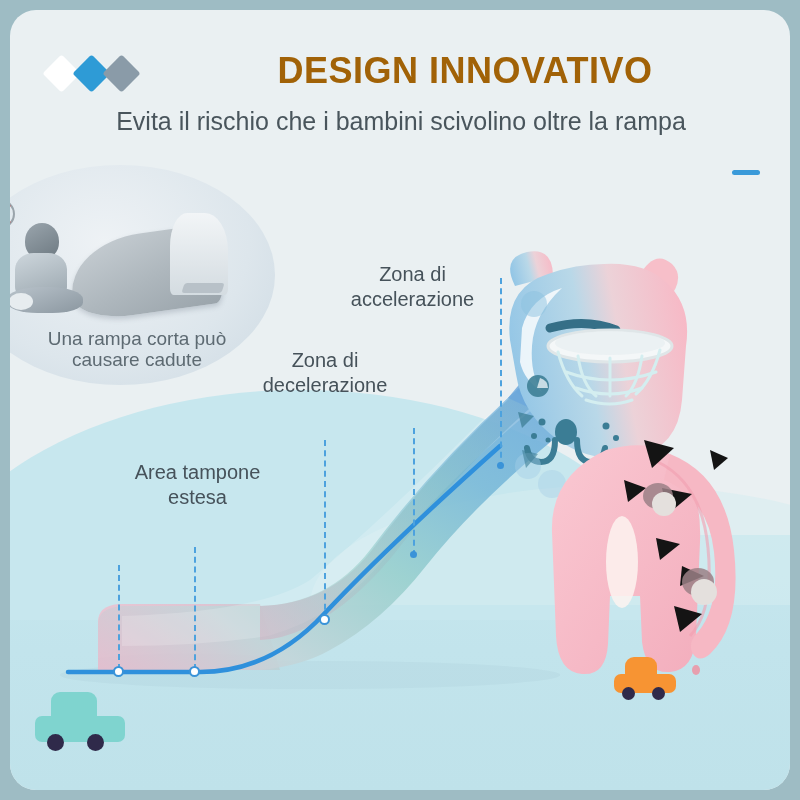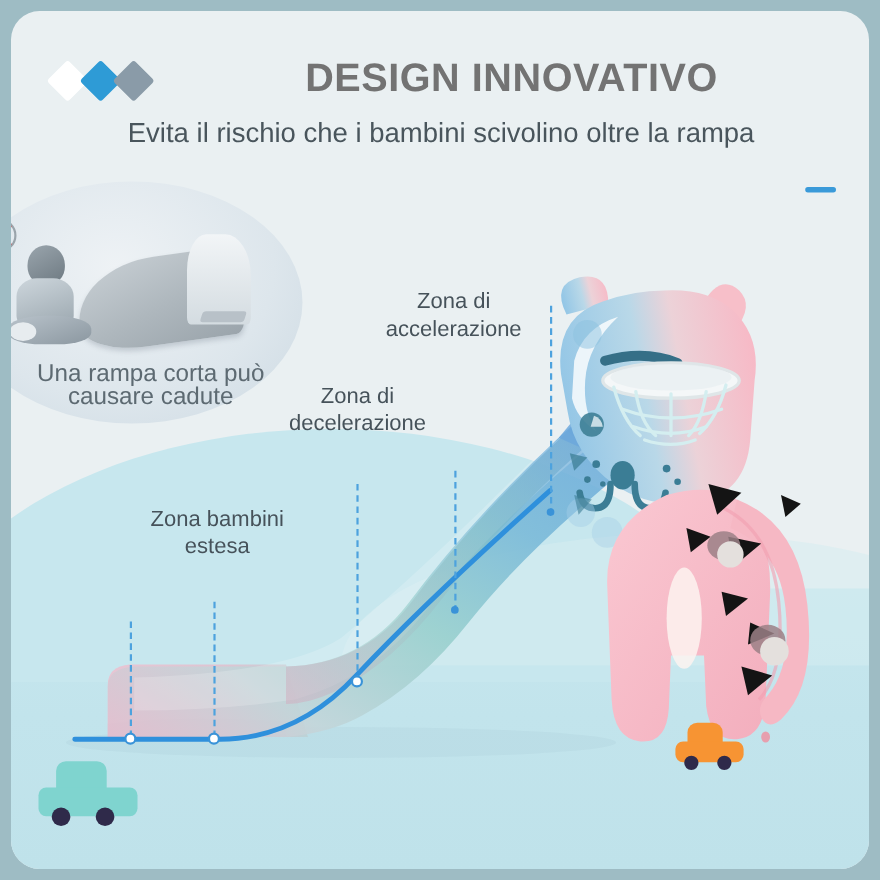--- a/index.html
+++ b/index.html
@@ -61,21 +61,21 @@
   .dia.gray  { background: #8a9ba8; }
 
   .title {
     position: absolute;
     left: 0; top: 40px; width: 780px;
     text-align: center;
     padding-left: 130px;
     font-size: 36px;
     font-weight: bold;
     letter-spacing: .5px;
-    color: #737373;
+    color: #a16207;
   }
   .subtitle {
     position: absolute;
     left: 0; top: 97px; width: 780px;
     text-align: center;
     padding-left: 2px;
     font-size: 25px;
     color: #49555c;
     font-weight: 300;
   }
@@ -144,21 +144,21 @@
   }
   .no-icon {
     position: absolute; left: 18px; top: 32px;
     width: 34px; height: 34px;
   }
   .inset-caption {
     position: absolute;
     left: 8px; top: 318px;
     width: 238px;
     text-align: center;
-    font-size: 22px;
+    font-size: 19px;
     line-height: 21px;
     color: #5d6a72;
     font-weight: 300;
   }
 
   
   .label {
     position: absolute;
     font-size: 20px;
     line-height: 25px;
@@ -417,21 +417,21 @@
     <div class="dot" style="left:103px; top:656px;"></div>
     <div class="dot" style="left:179px; top:656px;"></div>
     <div class="dot" style="left:309px; top:604px;"></div>
     <div class="dot-sm" style="left:400px; top:541px;"></div>
     <div class="dot-sm" style="left:487px; top:452px;"></div>
 
     <div class="label lbl-accel">Zona di
 accelerazione</div>
     <div class="label lbl-decel">Zona di
 decelerazione</div>
-    <div class="label lbl-tampone">Zona bambini
+    <div class="label lbl-tampone">Area tampone
 estesa</div>
 
     <div class="car car-teal">
       <div class="cabin"></div>
       <div class="base"></div>
       <div class="wheel wheel1"></div>
       <div class="wheel wheel2"></div>
     </div>
     <div class="car car-orange">
       <div class="cabin"></div>

